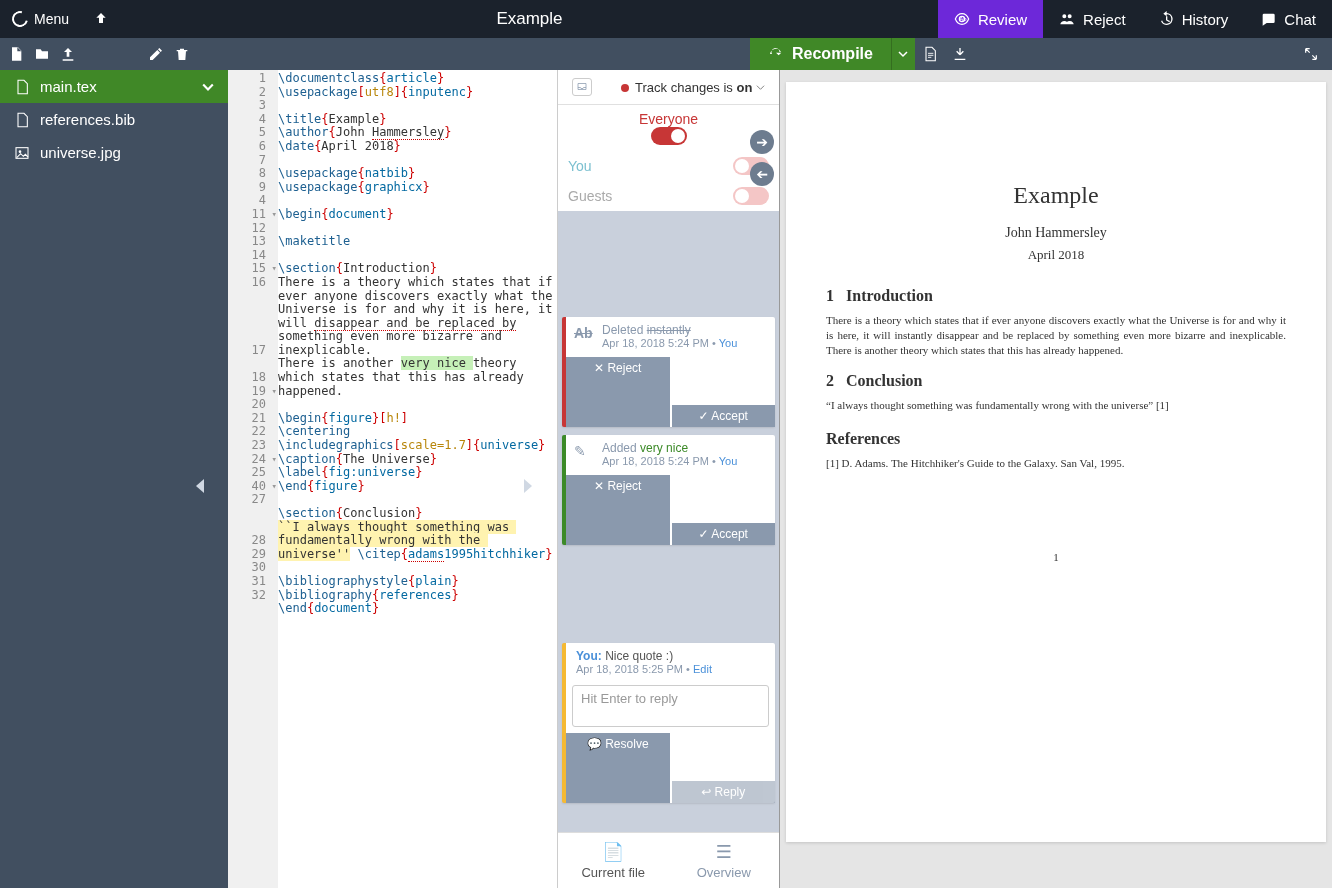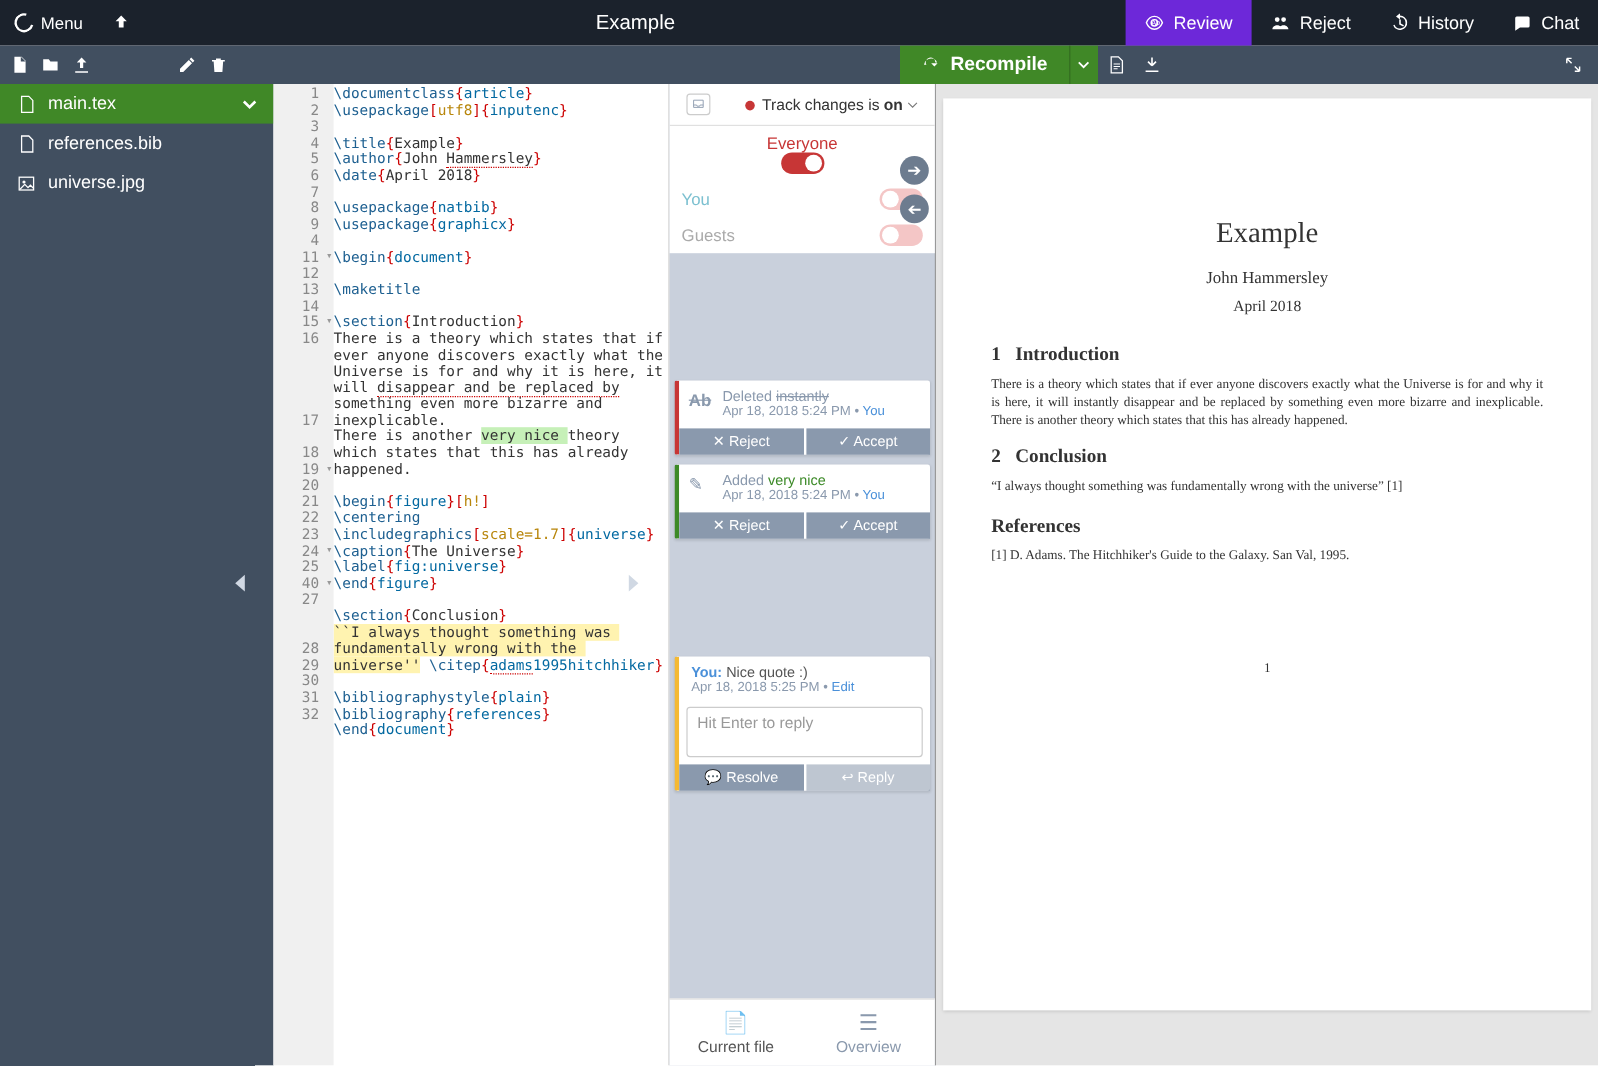--- a/index.html
+++ b/index.html
@@ -55,21 +55,21 @@
 .card { background: #fff; margin: 4px 4px 4px 4px; border-radius: 2px; font-size: 12px; box-shadow: 0 1px 2px rgba(0,0,0,0.1); }
 .card .chead { padding: 6px 8px 4px 36px; position: relative; }
 .card .cicon { position: absolute; left: 8px; top: 8px; color: #8a99ad; font-size: 14px; }
 .card .ctitle { color: #8a99ad; }
 .card .ctitle .strike { text-decoration: line-through; }
 .card .ctitle .ins { color: #3c8a28; }
 .card .ctime { color: #8a99ad; font-size: 11px; }
 .card .ctime .you-link { color: #4a90d9; }
 .card .btns { display: flex; margin-top: 4px; }
 .card .btn { flex: 1; background: #8a99ad; color: #fff; text-align: center; padding: 4px 0; font-size: 12px; cursor: pointer; }
-.card .btn + .btn { margin-left: 2px; }
+.card .btn + .btn { margin-left: 2px; margin-top: 48px; }
 .card.deleted { border-left: 4px solid #c73636; }
 .card.added { border-left: 4px solid #3c8a28; }
 .card.comment { border-left: 4px solid #f5b933; }
 .card.comment .chead { padding-left: 10px; }
 .reply-input { margin: 6px; border: 1px solid #ccc; border-radius: 3px; padding: 5px 8px; color: #999; font-size: 13px; height: 42px; }
 .review-footer { margin-top: auto; background: #fff; display: flex; border-top: 1px solid #ddd; }
 .review-footer .ftab { flex: 1; text-align: center; padding: 8px 0; color: #8a99ad; font-size: 13px; cursor: pointer; }
 .review-footer .ftab.active { color: #555; }
 .review-footer .ficon { font-size: 18px; display: block; margin-bottom: 2px; }
 .pdf-col { flex: 1; background: #e5e5e5; position: relative; overflow: auto; }

